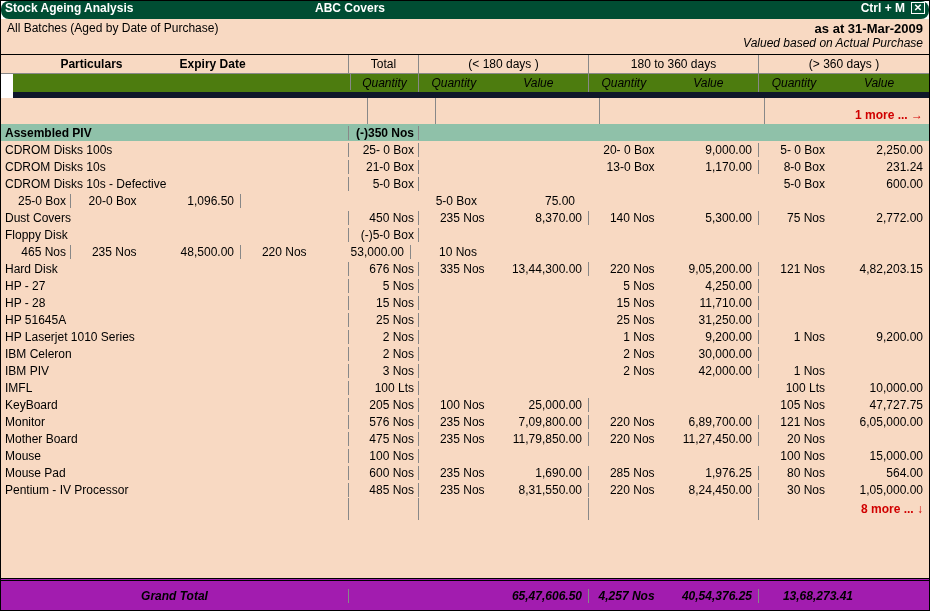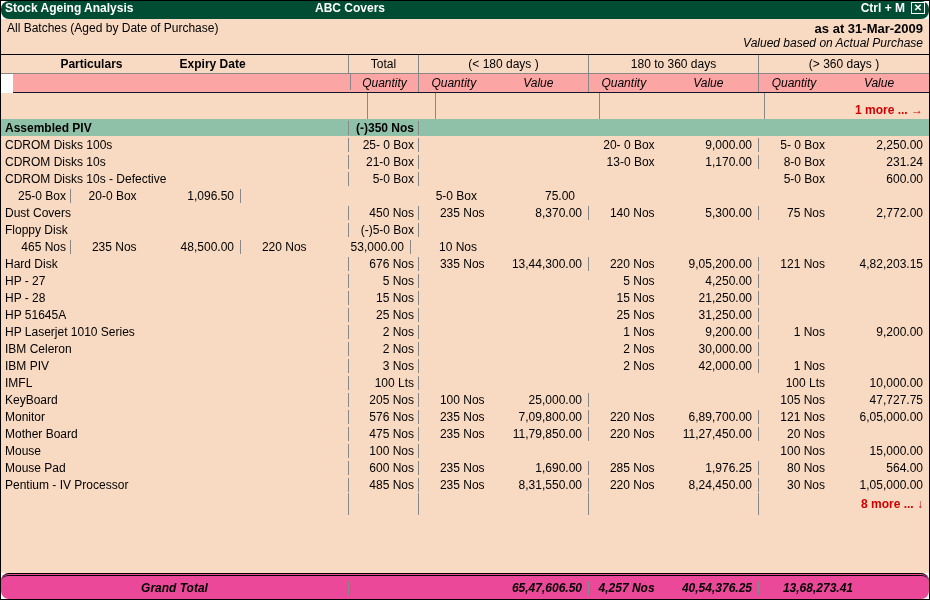--- a/index.html
+++ b/index.html
@@ -46,23 +46,23 @@
   .meta .items-under { font-size: 12px; }
   .meta .items-under b { font-weight: bold; }
   .meta .as-at { font-weight: bold; font-size: 13px; }
   .meta .sub { font-style: italic; font-size: 12px; }
   .hdr {
     background: #f8d9c2;
     display: flex;
     border-bottom: 1px solid #888;
   }
   .hdr2 {
-    background: #fca5a5;
+    background: #4d7c0f;
     display: flex;
-    border-bottom: 1px solid #0f172a;
+    border-bottom: 6px solid #0f172a;
     margin-left: 12px;
   }
   .col-part { width: 348px; border-right: 1px solid #888; padding: 2px 4px; text-align: center; }
   .col-part .particulars { display:inline-block; width:50%; text-align:center; font-weight:bold; font-size:12px;}
   .col-part .expiry { display:inline-block; width:48%; text-align:left; font-weight:bold; font-size:12px;}
   .col-total  { width: 70px;  border-right: 1px solid #888; text-align: center; padding: 2px 0; font-size:12px;}
   .col-group  { width: 170px; border-right: 1px solid #888; text-align: center; padding: 2px 0; font-size:12px;}
   .col-group:last-child { border-right: none; }
   .col-sub-q  { width: 70px;  text-align: center; padding: 2px 0; font-size:12px; font-style: italic;}
   .col-sub-v  { width: 100px; text-align: center; padding: 2px 0; font-size:12px; font-style: italic;}
@@ -102,28 +102,27 @@
     display:flex;
     height: 22px;
     align-items: center;
   }
   .more-row-bot > div { border-right:1px solid #888; height:100%; display:flex; align-items:center; justify-content:flex-end; padding-right:6px;}
   .more-row-bot .c-part {width:348px;}
   .more-row-bot .c-totalq {width:70px;}
   .more-row-bot .c-grp {width:170px;}
   .more-row-bot .c-grp:last-child{border-right:none; color:#d00000; font-weight:bold;}
   .grand {
-    background:#ec4899;
+    background:#a21caf;
     border-top: 3px double #000;
     display:flex;
     font-weight:bold;
-    height:26px;
+    height:32px;
     align-items:center;
     font-size:12px;
-    border-radius:8px;
   }
   .grand .c-part   { width:348px; border-right:1px solid #888; text-align:center; font-style: italic;}
   .grand .c-totalq { width:70px; border-right:1px solid #888; text-align:right; padding-right:4px;}
   .grand .c-grp    { width:170px; border-right:1px solid #888; display:flex;}
   .grand .c-grp:last-child{border-right:none;flex-direction:column;}
   .grand .c-q {width:70px; text-align:right; padding-right:4px; font-style: italic;}
   .grand .c-v {width:100px; text-align:right; padding-right:6px; font-style: italic;}
 </style>
 </head>
 <body>
@@ -349,21 +348,21 @@
         </div>
         <div class="row">
           <div class="c-part">HP - 28</div>
           <div class="c-totalq">15 Nos</div>
           <div class="c-grp">
             <div class="c-q"></div>
             <div class="c-v"></div>
           </div>
           <div class="c-grp">
             <div class="c-q">15 Nos</div>
-            <div class="c-v">21,250.00</div>
+            <div class="c-v">11,710.00</div>
           </div>
           <div class="c-grp">
             <div class="c-q"></div>
             <div class="c-v"></div>
           </div>
         </div>
         <div class="row">
           <div class="c-part">HP 51645A</div>
           <div class="c-totalq">25 Nos</div>
           <div class="c-grp">

